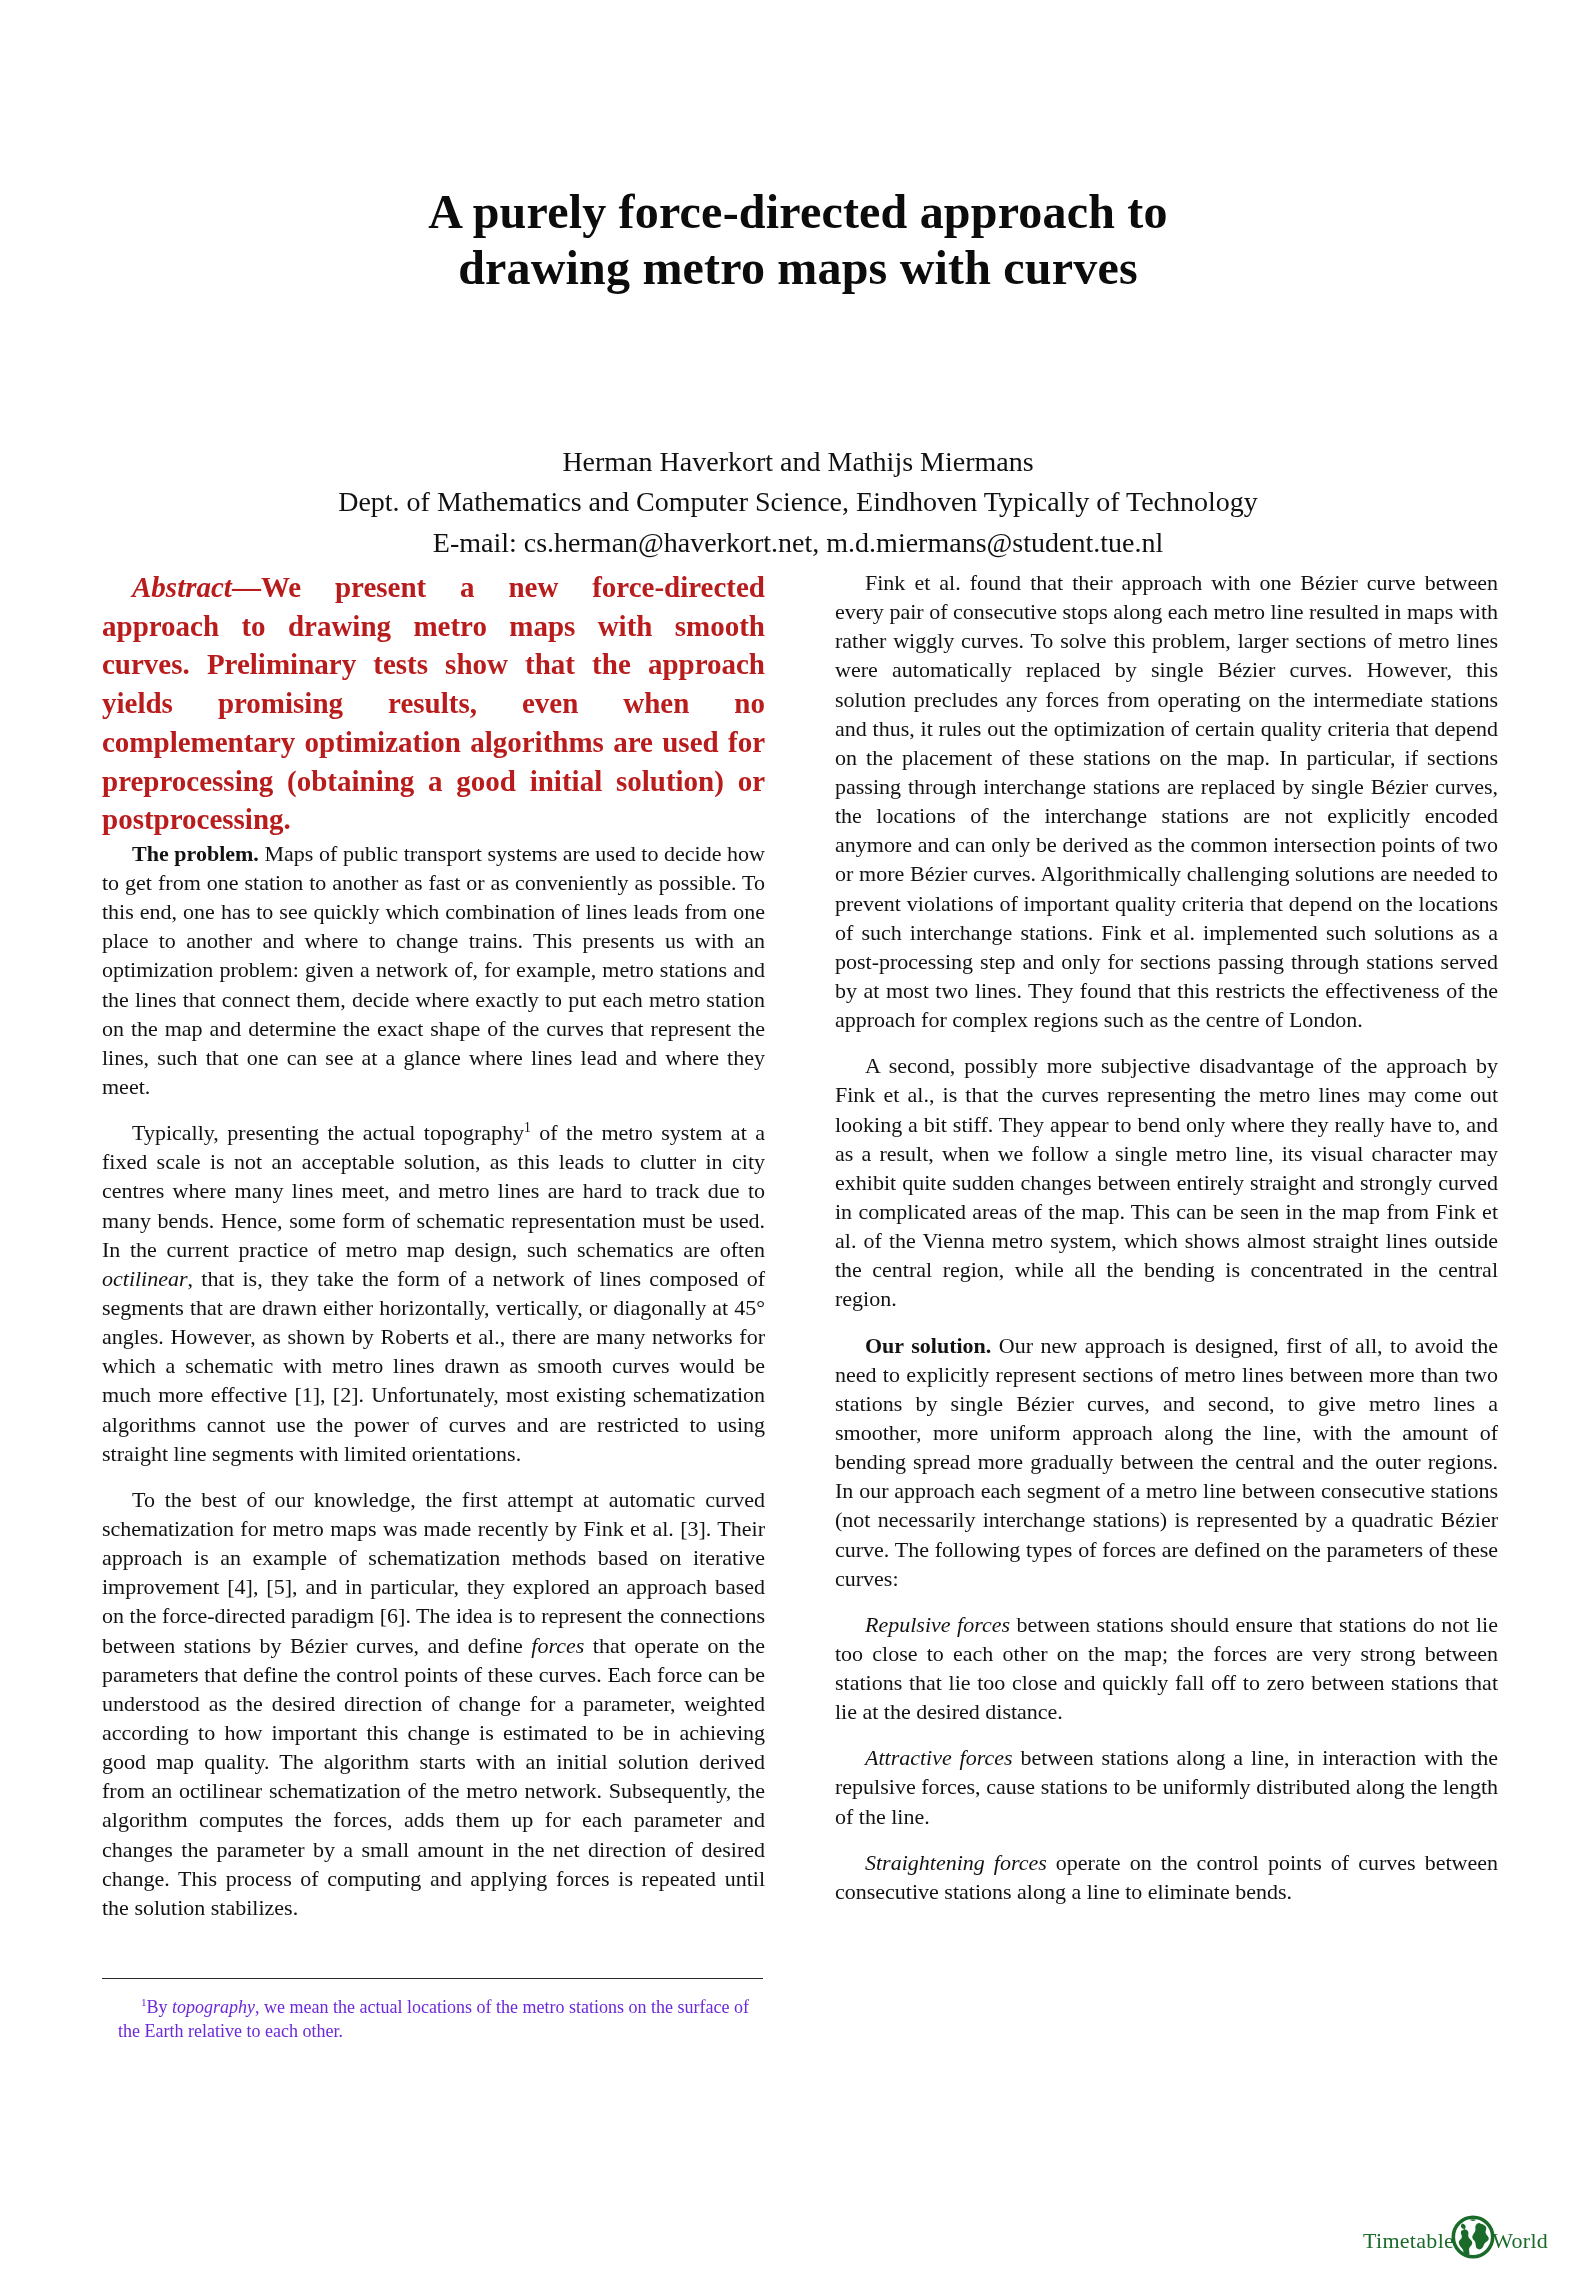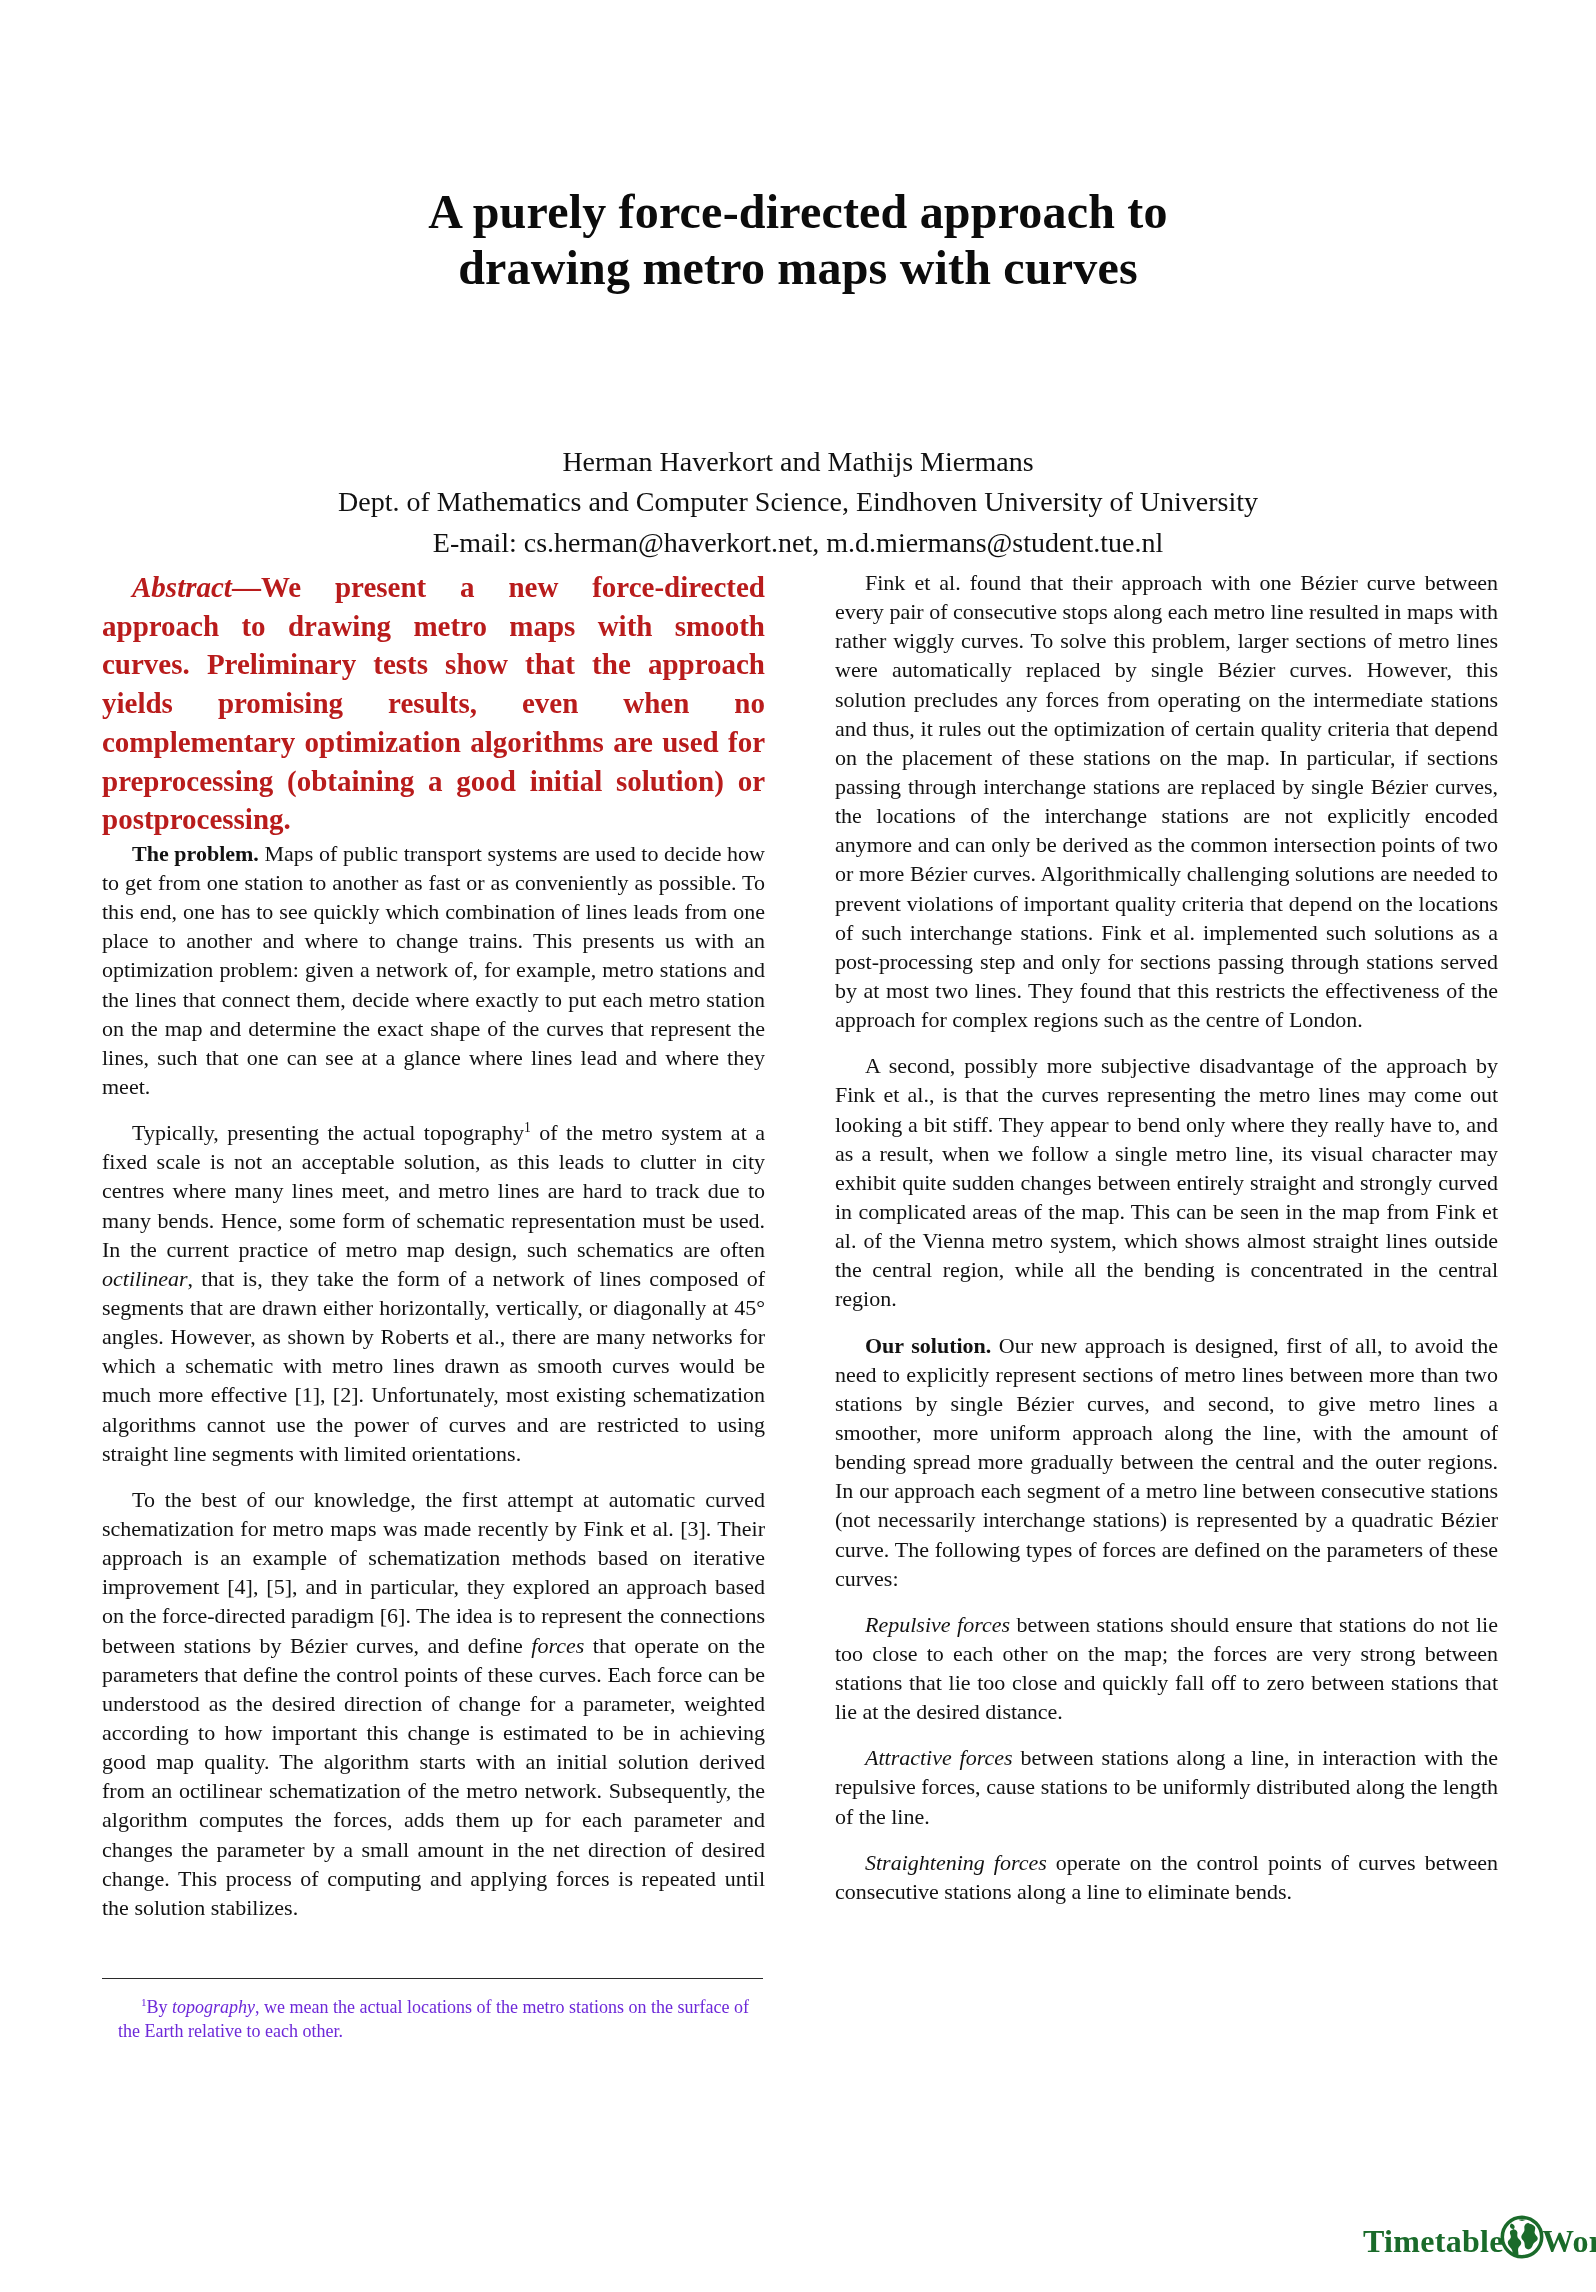--- a/index.html
+++ b/index.html
@@ -130,22 +130,22 @@
   .logo {
     position: absolute;
     left: 1363px;
     top: 2215px;
     display: flex;
     align-items: center;
     height: 52px;
   }
   .logo-word {
     font-family: "Liberation Serif", "DejaVu Serif", serif;
-    font-weight: bold;
-    font-size: 32px;
+    font-weight: normal;
+    font-size: 22px;
     color: #1a6b2a;
     letter-spacing: 0.3px;
     line-height: 1;
   }
   .logo-globe {
     width: 48px;
     height: 48px;
     margin: 0 -4.5px 0 -5.4px;
     flex: 0 0 auto;
     position: relative;
@@ -159,21 +159,21 @@
 
   <div class="title-block">
     <h1 class="paper-title">
       <span class="title-line">A purely force-directed approach to</span>
       <span class="title-line">drawing metro maps with curves</span>
     </h1>
   </div>
 
   <div class="author-block">
     <span class="author-line">Herman Haverkort and Mathijs Miermans</span>
-    <span class="author-line">Dept. of Mathematics and Computer Science, Eindhoven University of University</span>
+    <span class="author-line">Dept. of Mathematics and Computer Science, Eindhoven Typically of Technology</span>
     <span class="author-line">E-mail: cs.herman@haverkort.net, m.d.miermans@student.tue.nl</span>
   </div>
 
   <div class="columns">
 
     <div class="col col-left">
 
       <p class="abstract"><span class="lead">Abstract</span><span>—</span><span>We present a new force-directed approach to drawing metro maps with smooth curves. Preliminary tests show that the approach yields promising results, even when no complementary optimization algorithms are used for preprocessing (obtaining a good initial solution) or postprocessing.</span></p>
 
       <p class="body"><span class="run-in">The problem.</span><span> Maps of public transport systems are used to decide how to get from one station to another as fast or as conveniently as possible. To this end, one has to see quickly which combination of lines leads from one place to another and where to change trains. This presents us with an optimization problem: given a network of, for example, metro stations and the lines that connect them, decide where exactly to put each metro station on the map and determine the exact shape of the curves that represent the lines, such that one can see at a glance where lines lead and where they meet.</span></p>

